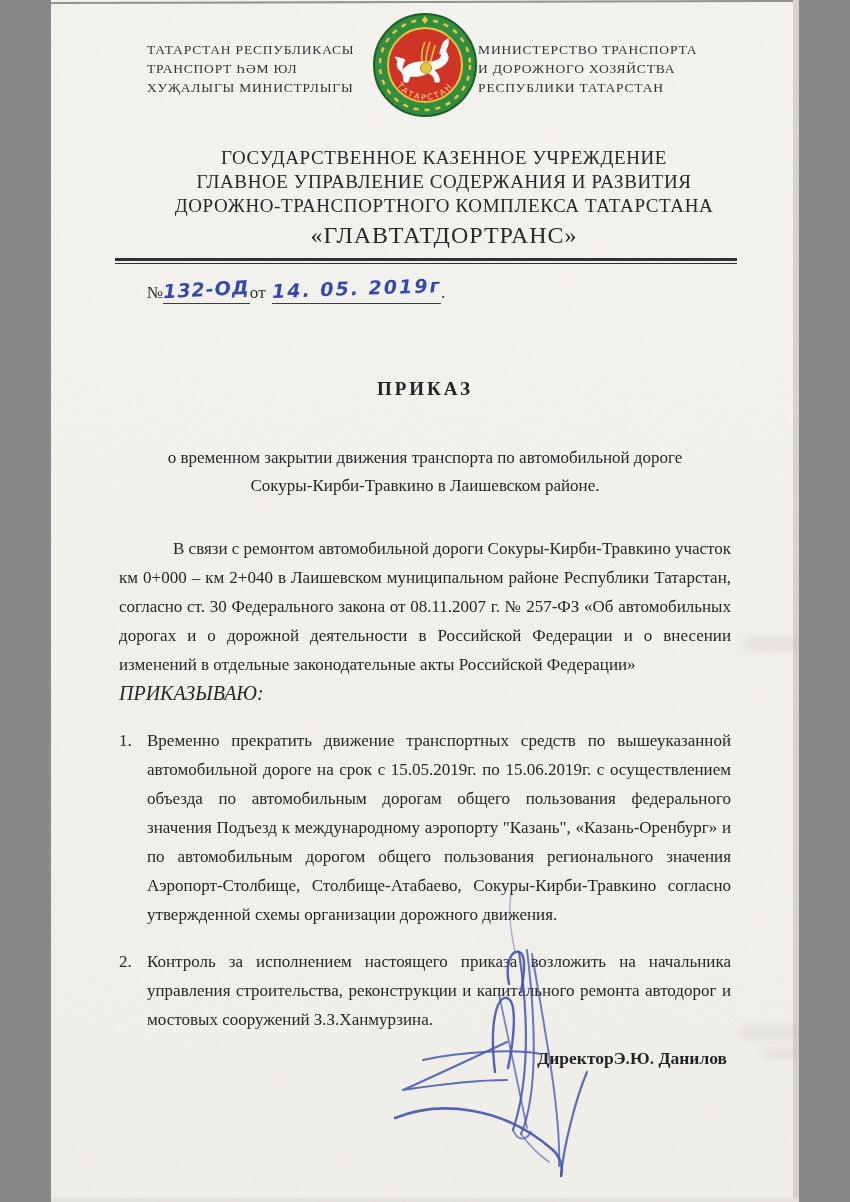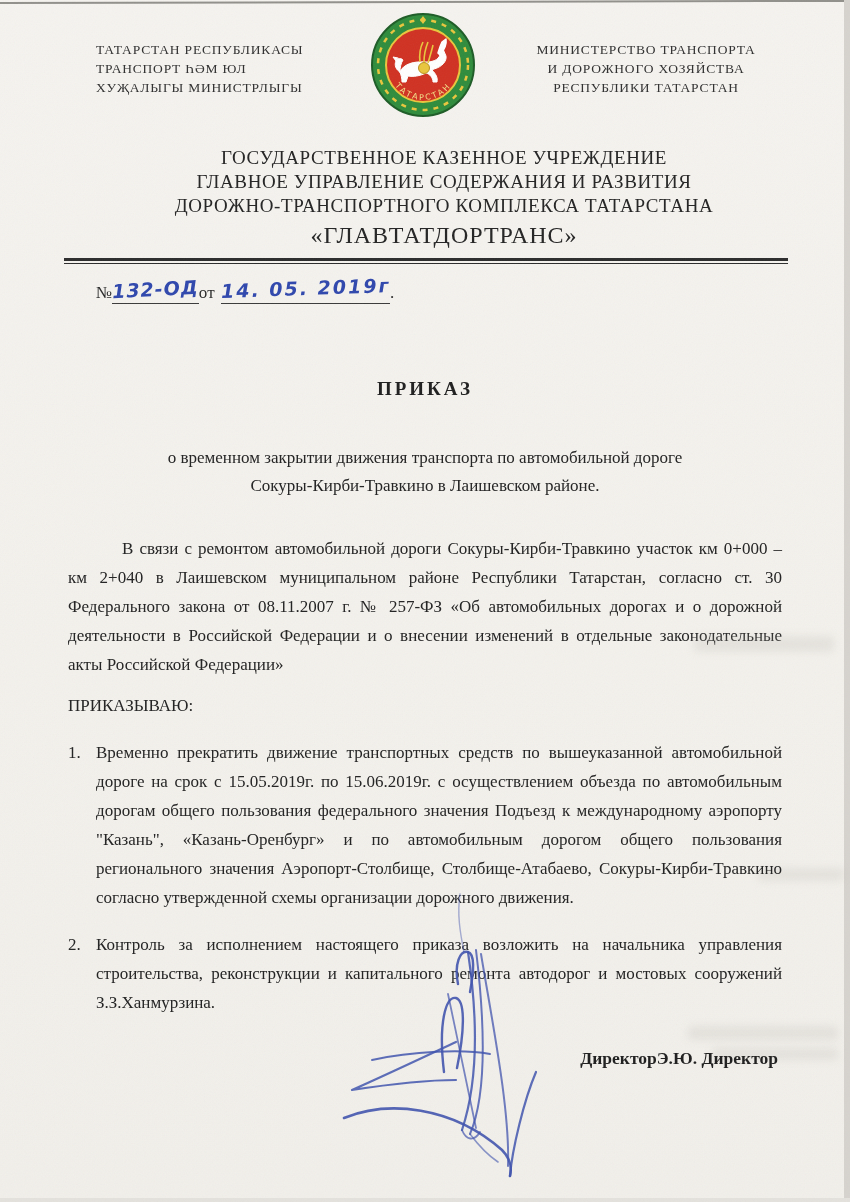--- a/index.html
+++ b/index.html
@@ -1,38 +1,38 @@
 <!DOCTYPE html>
 <html lang="ru"><head>
 <meta charset="utf-8">
 <style>
   html,body{margin:0;padding:0;}
   body{background:#888;}
   .page{
     position:relative;
-    width:850px;height:1202px;
+    width:748px;height:1202px;
     margin:0 auto;
     background:#f4f2ee;
     background-image:linear-gradient(180deg,#f5f3ef 0%,#f3f1ec 55%,#f1efea 100%);
     overflow:hidden;
     font-family:"Liberation Serif","DejaVu Serif",serif;
     color:#262626;
   }
   
   .scan-top-line{position:absolute;top:1px;left:0;width:100%;height:2px;background:#5a5a55;transform:rotate(-0.15deg);opacity:.65;}
   .scan-right-strip{position:absolute;top:0;right:0;width:6px;height:100%;background:#d6d3ce;}
   .scan-bottom-strip{position:absolute;bottom:0;left:0;width:100%;height:4px;background:#e4e2dd;}
   .smudge{position:absolute;background:#b5b2ab;filter:blur(4px);opacity:.22;border-radius:3px;}
   .noise{position:absolute;inset:0;width:100%;height:100%;opacity:.05;pointer-events:none;}
 
   
   .header{display:flex;justify-content:space-between;align-items:flex-start;padding:40px 58px 0 96px;}
   .org-block{font-size:13.5px;line-height:19px;letter-spacing:.8px;color:#303030;}
   .org-left{text-align:left;width:250px;}
-  .org-right{text-align:center;width:292px;}
+  .org-right{text-align:left;width:292px;}
   .emblem{margin-top:-28px;flex:0 0 auto;}
 
   
   .org-title{text-align:center;margin-top:24px;font-size:19px;line-height:24px;letter-spacing:.6px;color:#242424;margin-left:38px;}
   .org-title .t-line{white-space:nowrap;}
   .org-name{font-size:24px;line-height:30px;letter-spacing:1px;margin-top:2px;}
   .contact-line{text-align:center;font-size:15.5px;margin-top:4px;color:#242424;}
   .double-rule{margin:8px 62px 0 64px;border-top:3px solid #2c2c2c;border-bottom:1px solid #2c2c2c;height:2px;}
 
   
@@ -42,21 +42,21 @@
   .num-slot{display:inline-block;border-bottom:1.5px solid #3a3a3a;min-width:64px;text-align:center;position:relative;}
   .num-slot .hw{position:relative;top:-2px;font-size:19px;letter-spacing:1px;transform:rotate(-3deg);display:inline-block;}
   .date-slot{display:inline-block;border-bottom:1.5px solid #3a3a3a;min-width:150px;text-align:center;margin-left:6px;}
   .date-slot .hw{position:relative;top:-3px;font-size:19px;letter-spacing:2px;transform:rotate(-2deg);display:inline-block;}
 
   
   .order-heading{text-align:center;margin-top:64px;font-size:19px;font-weight:bold;letter-spacing:3px;color:#1f1f1f;}
   .subject{text-align:center;margin-top:44px;font-size:17px;line-height:28px;color:#222;}
   .preamble{margin:34px 68px 0 68px;font-size:17px;line-height:29px;text-align:justify;color:#222;}
   .preamble .indent{display:inline-block;width:54px;}
-  .verb-line{margin:12px 68px;font-size:17px;line-height:29px;color:#222;}
+  .verb-line{margin:0 68px;font-size:20px;line-height:29px;color:#222;font-style:italic;}
   .order-list{margin:10px 68px 0 68px;padding:0;list-style:none;font-size:17px;line-height:29px;color:#222;}
   .order-item{position:relative;padding-left:28px;text-align:justify;margin-top:18px;}
   .order-item .num{position:absolute;left:0;top:0;}
 
   
   .sig-row{position:absolute;top:1048px;left:68px;right:72px;display:flex;justify-content:flex-end;font-size:17.5px;font-weight:bold;color:#1e1e1e;}
   .signature-svg{position:absolute;left:330px;top:866px;pointer-events:none;}
 </style>
 </head>
 <body>
@@ -146,21 +146,21 @@
       <span>Временно прекратить движение транспортных средств по вышеуказанной автомобильной дороге на срок с 15.05.2019г. по 15.06.2019г. с осуществлением объезда по автомобильным дорогам общего пользования федерального значения Подъезд к международному аэропорту "Казань", «Казань-Оренбург»  и по автомобильным дорогом общего пользования регионального значения Аэропорт-Столбище, Столбище-Атабаево, Сокуры-Кирби-Травкино согласно утвержденной схемы организации дорожного движения.</span>
     </li>
     <li class="order-item">
       <span class="num">2.</span>
       <span>Контроль за исполнением настоящего приказа возложить на начальника управления строительства, реконструкции и капитального ремонта автодорог и мостовых сооружений З.З.Ханмурзина.</span>
     </li>
   </ol>
 
   <div class="sig-row">
     <span>Директор</span>
-    <span>Э.Ю. Директор</span>
+    <span>Э.Ю. Данилов</span>
   </div>
 
   <svg class="signature-svg" width="240" height="332" viewBox="0 0 240 332">
     <g fill="none" stroke="#4053ae" stroke-linecap="round" stroke-linejoin="round">
 
       <path d="M130,28 C127,48 130,66 134,86" stroke-width="1.4" opacity="0.45"></path>
 
       <path d="M128,118 C124,98 130,84 138,86 C145,88 144,104 140,126" stroke-width="2.4" opacity="0.9"></path>
 
       <path d="M138,86 C146,140 150,210 132,264" stroke-width="2.2" opacity="0.85"></path>

